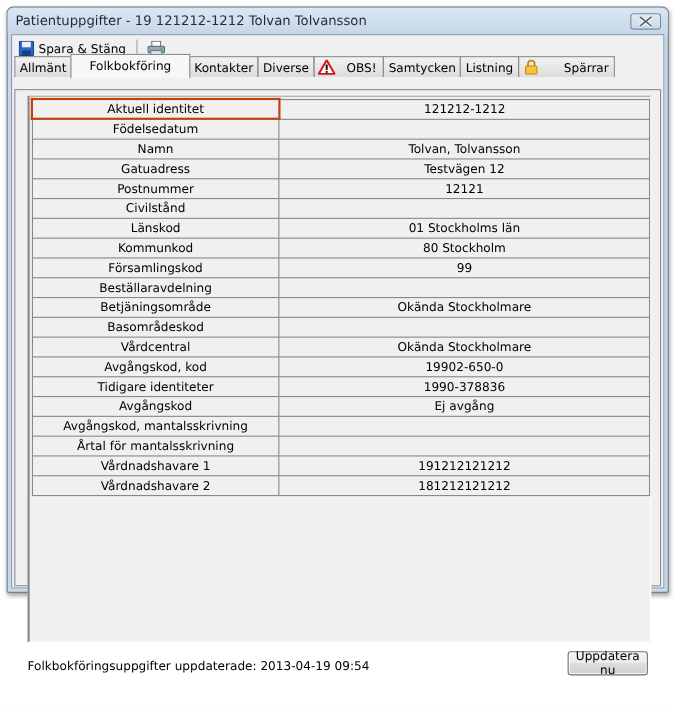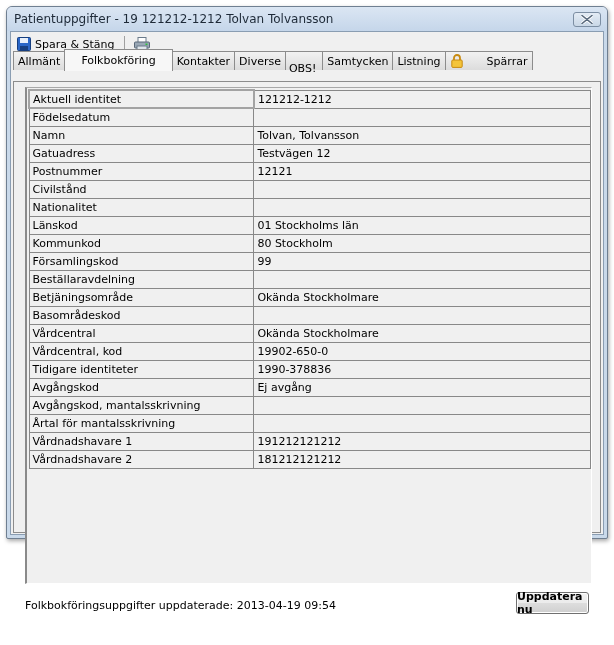--- a/index.html
+++ b/index.html
@@ -21,21 +21,21 @@
     position: absolute; left: 7px; top: 5px; font-size: 12px; color: #1e2a38; white-space: nowrap;
   }
   .close-btn {
     position: absolute; right: 6px; top: 5px; width: 28px; height: 15px;
     border: 1px solid #7c8ea3; border-radius: 3px;
     background: linear-gradient(#e4ecf5, #c9d7e6);
     display: flex; align-items: center; justify-content: center;
   }
   .client {
     position: absolute; left: 3px; top: 24px; right: 3px; bottom: 3px;
-    background: #f0f0f0; border: 1px solid #8a9db2;
+    background: #f0f0f0; border: 1px solid #8a9db2; text-align: center;
   }
   .toolbar { position: absolute; left: 0; top: 0; right: 0; height: 24px; display: flex; align-items: center; padding-left: 3px; }
   .tb-btn { display: flex; align-items: center; gap: 4px; height: 20px; padding: 0 3px; cursor: default; }
   .tb-label { font-size: 11px; color: #000; }
   .tb-sep { width: 1px; height: 16px; background: #a0a0a0; margin: 0 6px; }
 
   .tabs { position: absolute; left: 2px; top: 16px; height: 22px; display: flex; align-items: flex-end; }
   .tab {
     height: 19px; padding: 0 4px; display: flex; align-items: center; gap: 4px;
     border: 1px solid #8c8c8c; border-bottom: none; margin-right: -1px;
@@ -54,30 +54,29 @@
     border-right: 1px solid #fff; border-bottom: 1px solid #fff;
     background: #f0f0f0;
   }
   table.grid { border-collapse: collapse; margin-left: 1px; margin-top: 1px; }
   table.grid td {
     height: 18px; border: 1px solid #888; padding: 0 3px; font-size: 11px; white-space: nowrap;
     background: #f0f0f0; vertical-align: middle;
   }
   table.grid td.k { width: 225px; }
   table.grid td.v { width: 337px; }
-  table.grid tr.focus td.k { border: 2px solid #a3a3a3; }
+  table.grid tr.focus td.k { border: 2px solid #c2410c; }
 
   .status-text { position: absolute; left: 11px; top: 517px; font-size: 11px; color: #000; white-space: nowrap; }
   .refresh-btn {
     position: absolute; right: 11px; top: 510px; width: 73px; height: 22px;
     border: 1px solid #707070; border-radius: 3px;
     background: linear-gradient(#f2f2f2, #ebebeb 50%, #dddddd 51%, #cfcfcf);
     font-size: 11px; display: flex; align-items: center; justify-content: center; cursor: default;
     box-shadow: inset 0 0 0 1px #fff;
-    font-weight: bold;
   }
 </style>
 </head>
 <body>
 
 <div class="window">
   <div class="titlebar">
     <span class="title-text">Patientuppgifter - 19  121212-1212 Tolvan Tolvansson</span>
     <div class="close-btn">
       <svg width="12" height="9" viewBox="0 0 12 9">
@@ -114,21 +113,21 @@
       </div>
       <div class="tab active">
         <span class="tab-label">Folkbokföring</span>
       </div>
       <div class="tab">
         <span class="tab-label">Kontakter</span>
       </div>
       <div class="tab">
         <span class="tab-label">Diverse</span>
       </div>
-      <div class="tab" style="padding-left:3px;padding-right:6px;gap:10px;flex-direction:column;">
+      <div class="tab" style="padding-left:3px;padding-right:6px;gap:10px;">
         <svg width="16" height="14" viewBox="0 0 16 14">
           <path d="M8 0.8 L15.3 13.3 L0.7 13.3 Z" fill="#ffffff" stroke="#d21414" stroke-width="1.8" stroke-linejoin="round"></path>
           <rect x="7.1" y="4.6" width="1.8" height="5" fill="#111"></rect>
           <rect x="7.1" y="10.6" width="1.8" height="1.6" fill="#111"></rect>
         </svg>
         <span class="tab-label">OBS!</span>
       </div>
       <div class="tab">
         <span class="tab-label">Samtycken</span>
       </div>
@@ -166,24 +165,20 @@
               </tr>
             <tr>
                 <td class="k">Postnummer</td>
                 <td class="v">12121</td>
               </tr>
             <tr>
                 <td class="k">Civilstånd</td>
                 <td class="v"></td>
               </tr>
             <tr>
-                <td class="k">Nationalitet</td>
-                <td class="v"></td>
-              </tr>
-            <tr>
                 <td class="k">Länskod</td>
                 <td class="v">01 Stockholms län</td>
               </tr>
             <tr>
                 <td class="k">Kommunkod</td>
                 <td class="v">80 Stockholm</td>
               </tr>
             <tr>
                 <td class="k">Församlingskod</td>
                 <td class="v">99</td>
@@ -198,21 +193,21 @@
               </tr>
             <tr>
                 <td class="k">Basområdeskod</td>
                 <td class="v"></td>
               </tr>
             <tr>
                 <td class="k">Vårdcentral</td>
                 <td class="v">Okända Stockholmare</td>
               </tr>
             <tr>
-                <td class="k">Vårdcentral, kod</td>
+                <td class="k">Avgångskod, kod</td>
                 <td class="v">19902-650-0</td>
               </tr>
             <tr>
                 <td class="k">Tidigare identiteter</td>
                 <td class="v">1990-378836</td>
               </tr>
             <tr>
                 <td class="k">Avgångskod</td>
                 <td class="v">Ej avgång</td>
               </tr>

